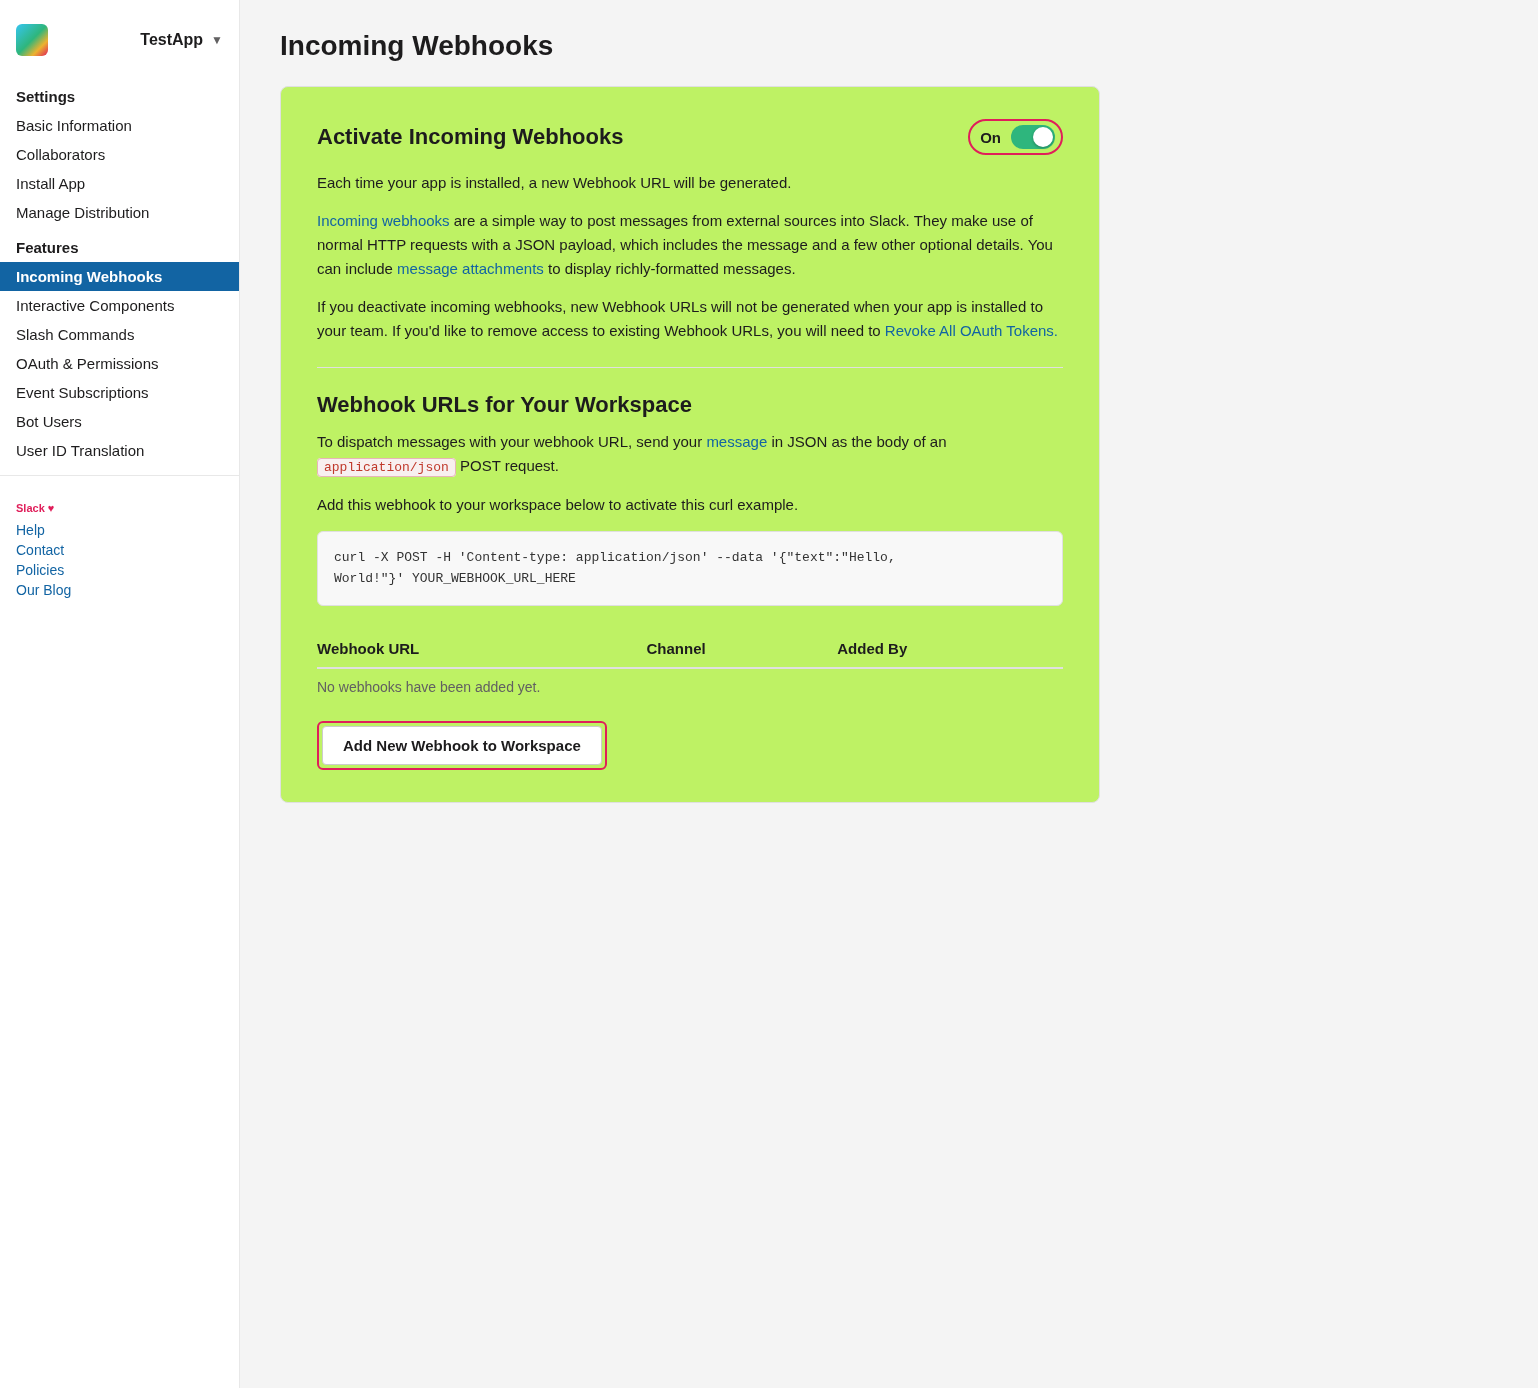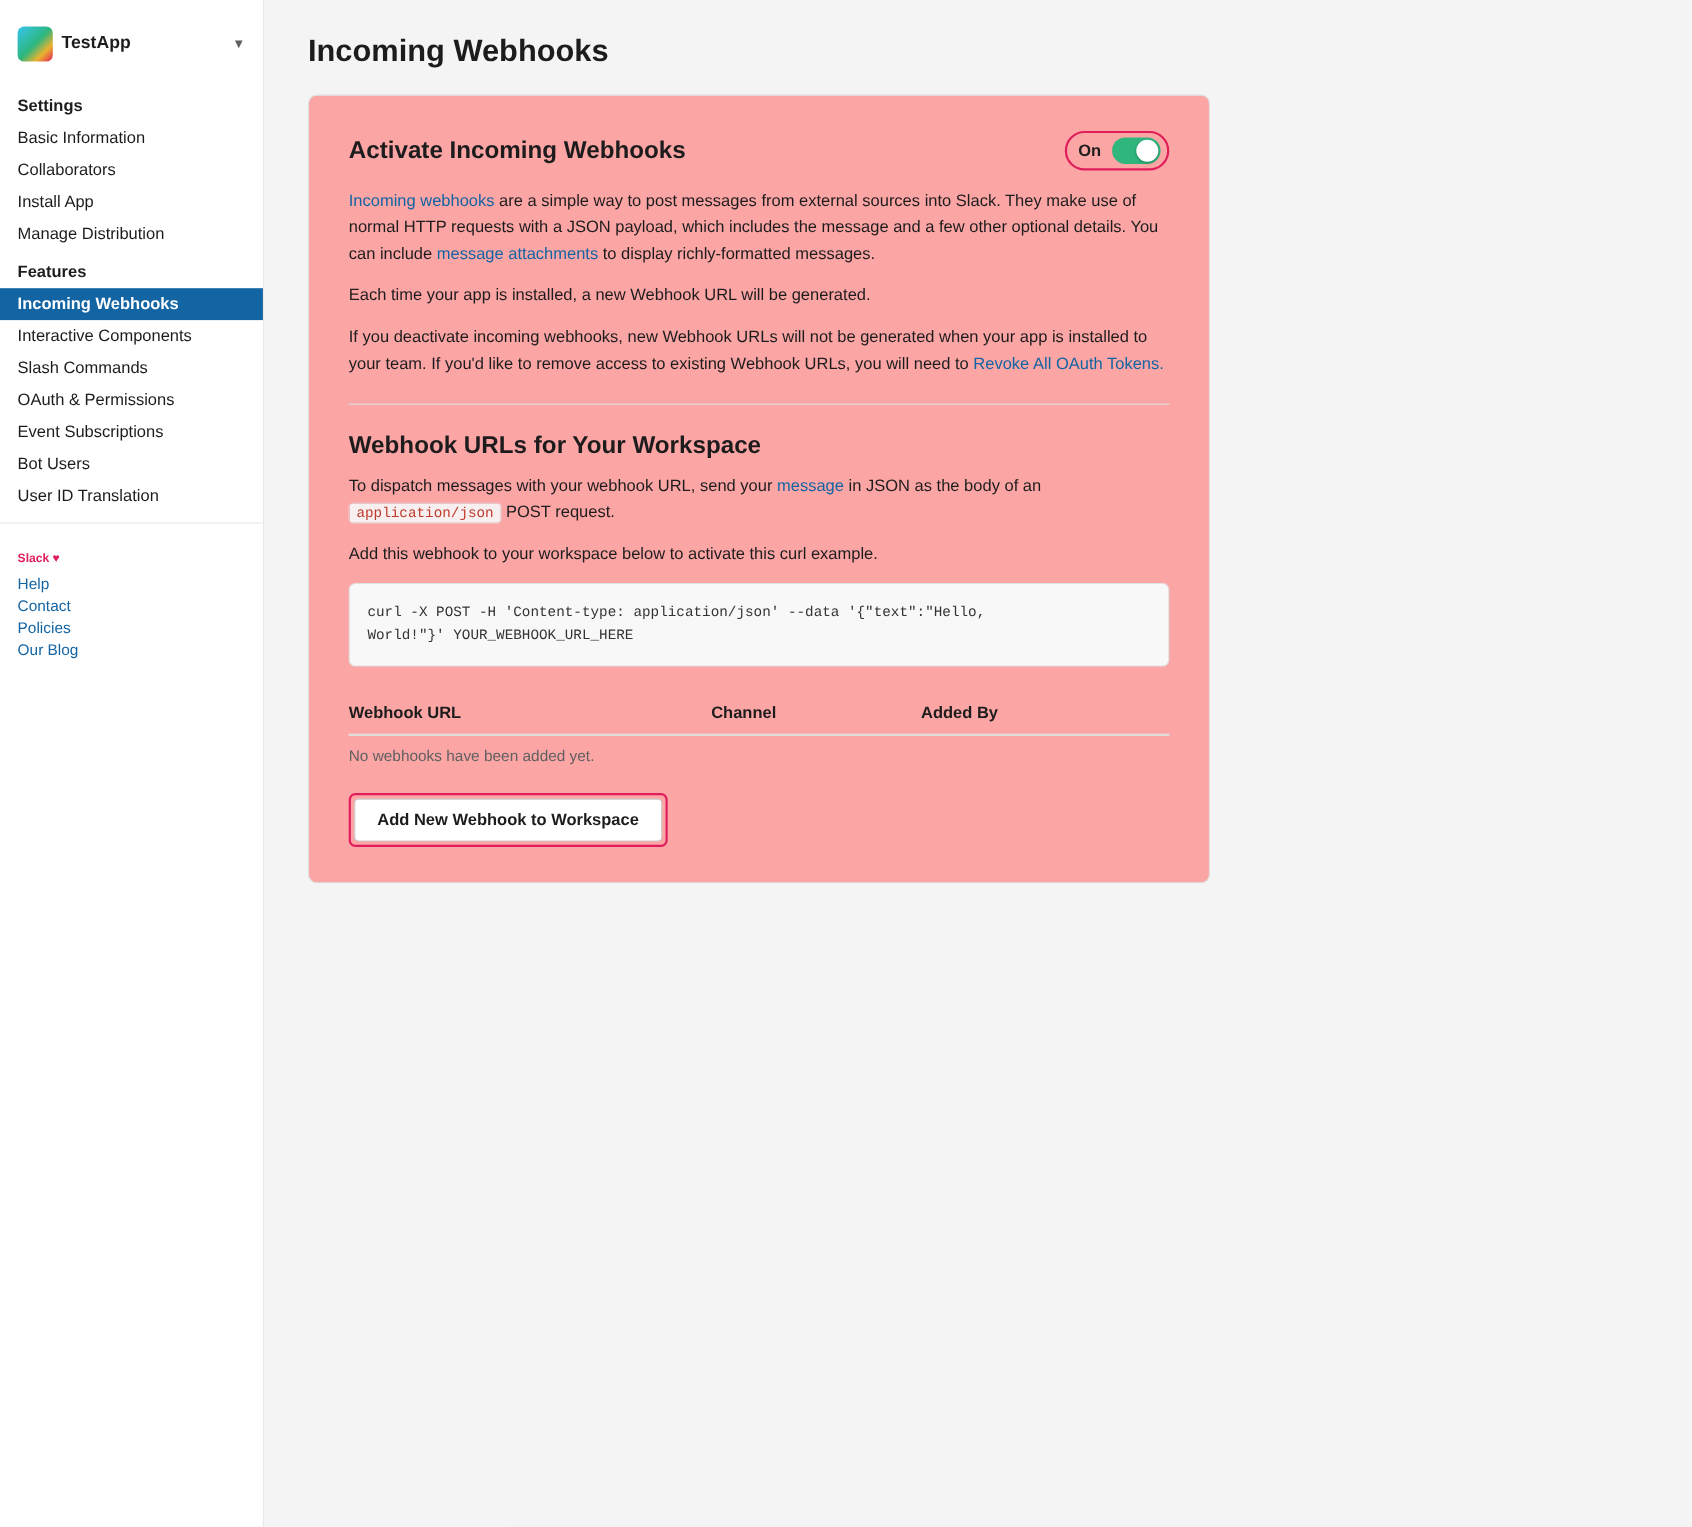--- a/index.html
+++ b/index.html
@@ -35,20 +35,21 @@
       width: 32px;
       height: 32px;
       background: linear-gradient(135deg, #36c5f0 0%, #2eb67d 50%, #ecb22e 75%, #e01e5a 100%);
       border-radius: 6px;
       flex-shrink: 0;
     }
     .app-name {
       font-weight: 700;
       font-size: 16px;
       flex: 1;
+      text-align: right;
     }
     .dropdown-arrow {
       color: #616061;
       font-size: 12px;
     }
     .sidebar-section-label {
       font-weight: 700;
       font-size: 15px;
       padding: 12px 16px 6px 16px;
       color: #1d1c1d;
@@ -97,21 +98,21 @@
       padding: 30px 40px;
       background: #f4f4f4;
     }
     .page-title {
       font-size: 28px;
       font-weight: 800;
       margin-bottom: 24px;
       color: #1d1c1d;
     }
     .content-card {
-      background: #fca5a5;
+      background: #bef264;
       border: 1px solid #e0e0e0;
       border-radius: 8px;
       padding: 32px 36px;
       max-width: 820px;
     }
     .section-header {
       display: flex;
       align-items: center;
       justify-content: space-between;
       margin-bottom: 16px;
@@ -290,25 +291,25 @@
       <div class="section-header">
         <h2 class="section-title">Activate Incoming Webhooks</h2>
         <div class="toggle-container">
           <span class="toggle-label-on">On</span>
           <div class="toggle-switch">
             <div class="toggle-knob"></div>
           </div>
         </div>
       </div>
 
+      <p class="description-text">Each time your app is installed, a new Webhook URL will be generated.</p>
+
       <p class="description-text">
         <a href="#" class="inline-link">Incoming webhooks</a><span> are a simple way to post messages from external sources into Slack. They make use of normal HTTP requests with a JSON payload, which includes the message and a few other optional details. You can include </span><a href="#" class="inline-link">message attachments</a><span> to display richly-formatted messages.</span>
       </p>
-
-      <p class="description-text">Each time your app is installed, a new Webhook URL will be generated.</p>
 
       <p class="description-text">
         <span>If you deactivate incoming webhooks, new Webhook URLs will not be generated when your app is installed to your team. If you'd like to remove access to existing Webhook URLs, you will need to </span><a href="#" class="inline-link">Revoke All OAuth Tokens.</a>
       </p>
 
       <hr class="section-divider">
 
       
       <h2 class="section-title-2">Webhook URLs for Your Workspace</h2>
 

